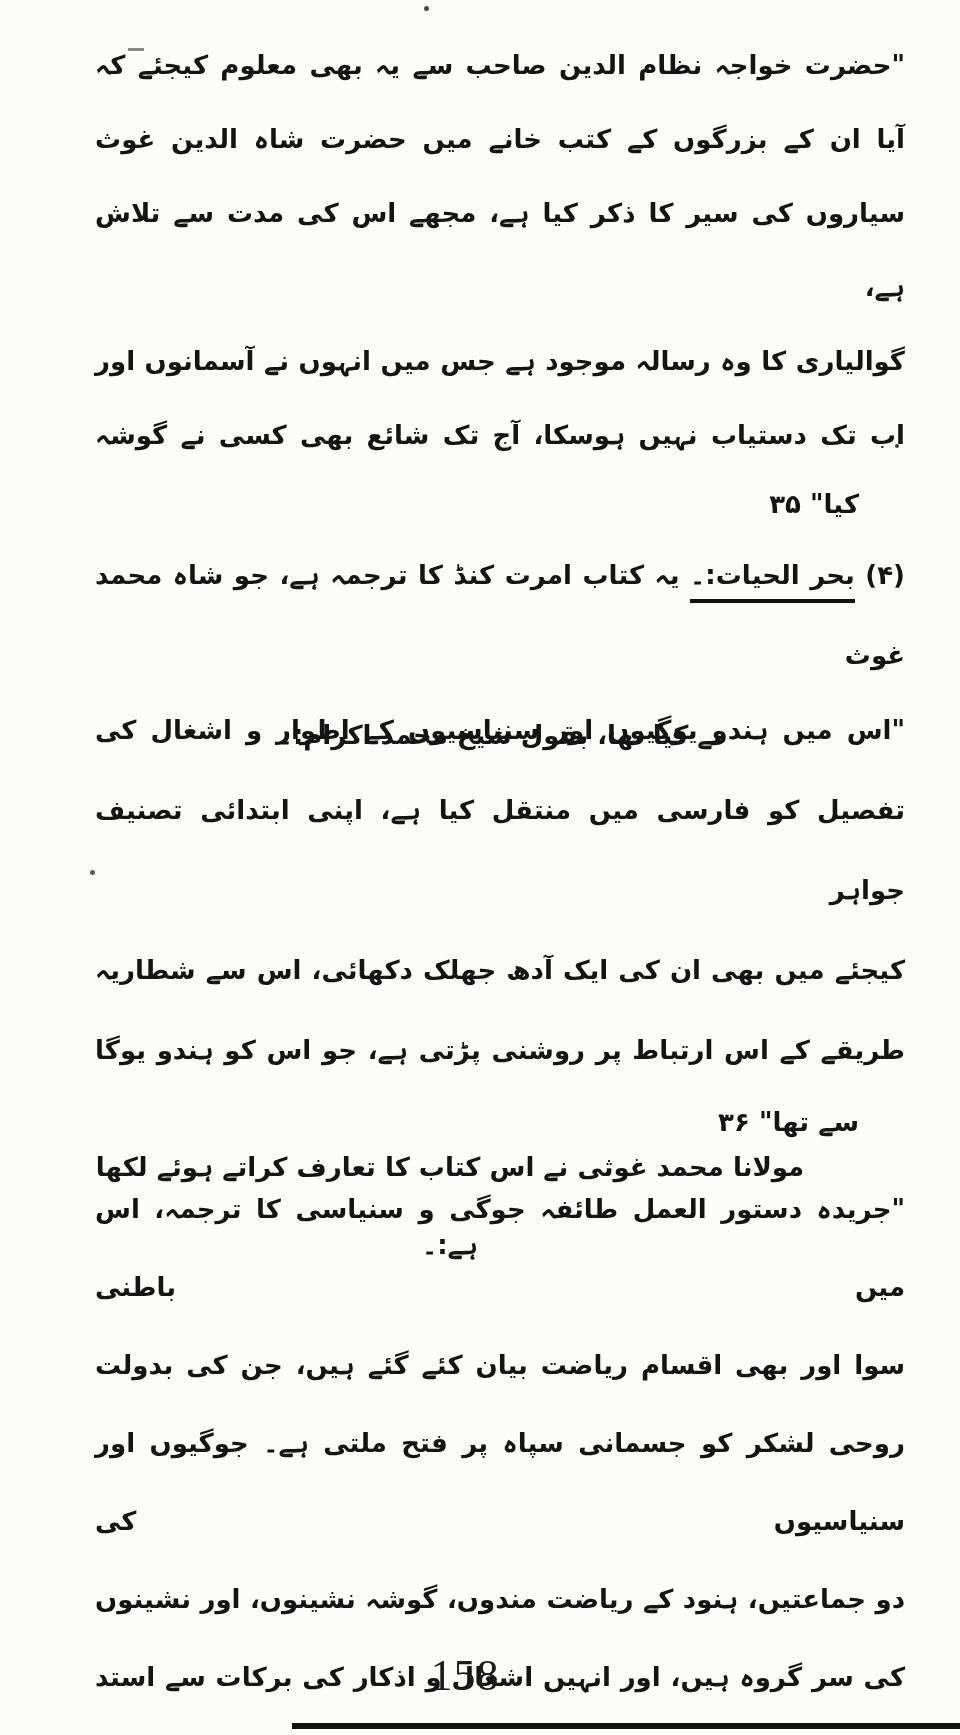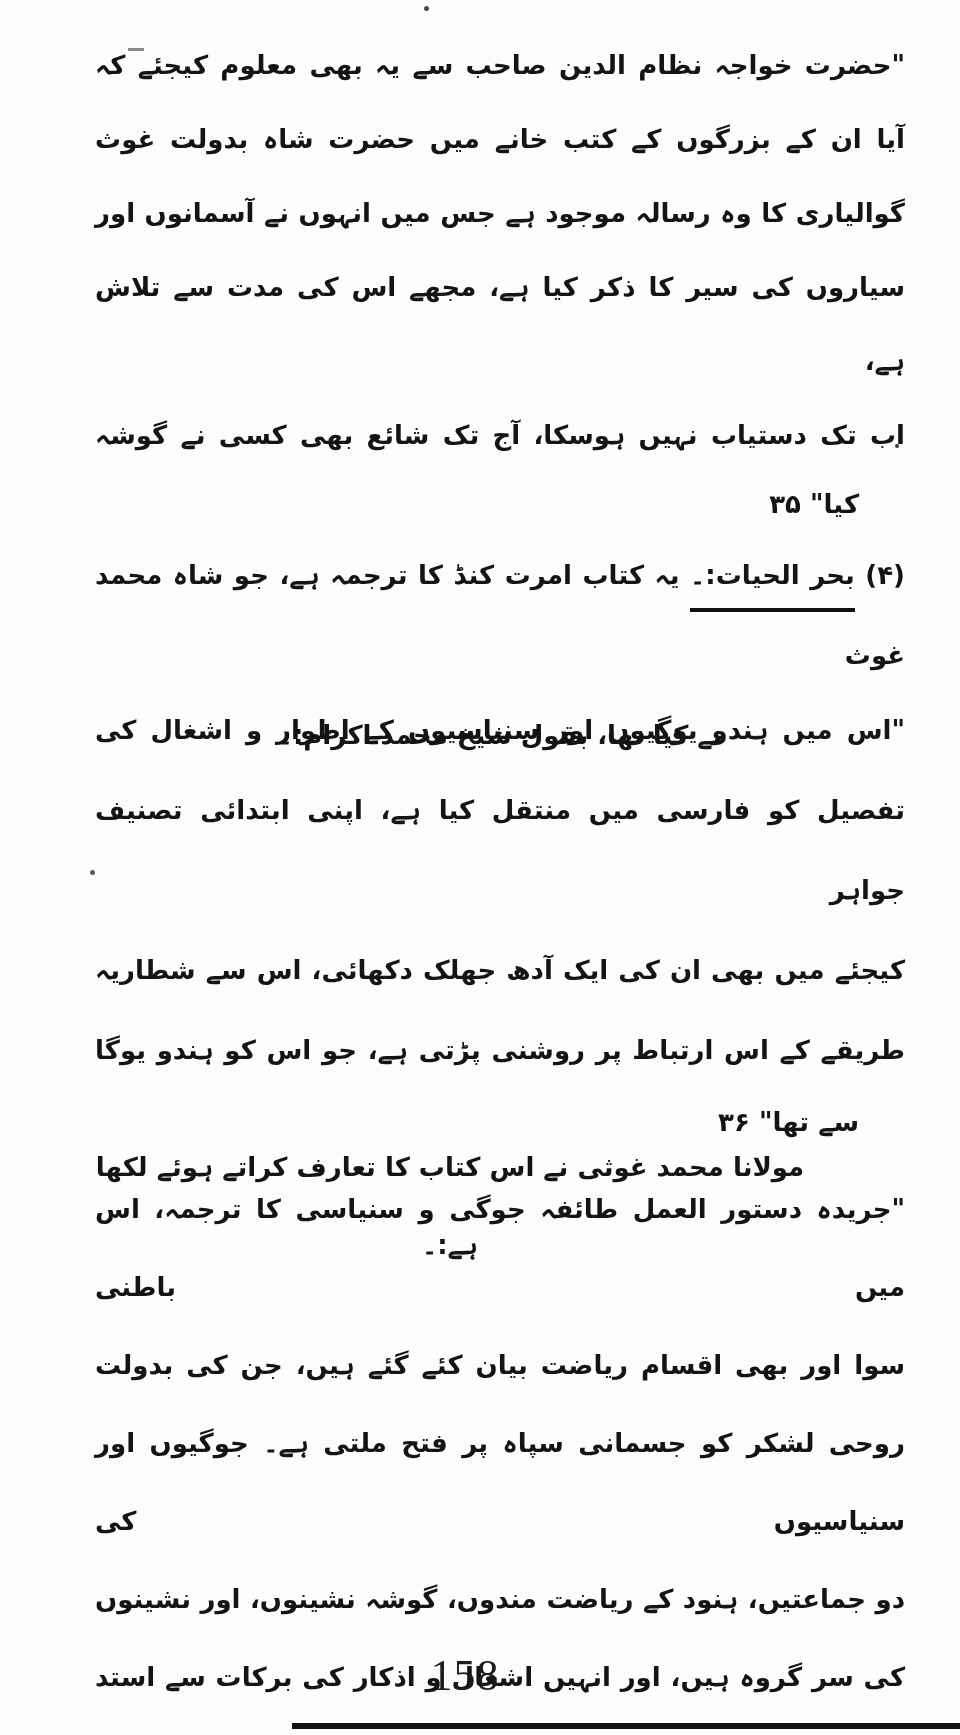--- a/index.html
+++ b/index.html
@@ -17,21 +17,21 @@
   .j { text-align:justify; text-align-last:justify; }
   .start { text-align:center; }
 
   .q1 { top:28px; }   .q1 .tl { line-height:74px; }
   .sec { top:535px; } .sec .tl { line-height:80px; }
   .q2 { top:690px; }  .q2 .tl { line-height:80px; }
   .p2 { top:1128px; } .p2 .tl { line-height:78px; padding-right:100px; }
   .q3 { top:1170px; } .q3 .tl { line-height:78px; }
 
   .ref { text-align:start; padding-right:46px; line-height:64px !important; }
-  .u { border-bottom:4px solid #101010; padding-bottom:18px; }
+  .u { border-bottom:4px solid #101010; padding-bottom:9px; }
 
   .pagenum {
     position:absolute; top:1650px; left:0; right:30px;
     text-align:center;
     font-family:"Liberation Serif", "DejaVu Serif", serif;
     font-size:44px; font-weight:400; color:#1c1c1c; letter-spacing:1px;
   }
   .artifact-line {
     position:absolute; top:1723px; left:292px; right:0; height:6px;
     background:#121212;
@@ -47,23 +47,23 @@
 
 <div class="page" dir="rtl" lang="ur">
 
   <span class="dash-top"></span>
   <span class="dot dot-top"></span>
   <span class="dot dot-left"></span>
   <span class="dot dot-mid"></span>
 
   <section class="block q1">
     <div class="tl j" dir="rtl" lang="ur">"حضرت خواجہ نظام الدین صاحب سے یہ بھی معلوم کیجئے کہ</div>
-    <div class="tl j" dir="rtl" lang="ur">آیا ان کے بزرگوں کے کتب خانے میں حضرت شاہ بدولت غوث</div>
+    <div class="tl j" dir="rtl" lang="ur">آیا ان کے بزرگوں کے کتب خانے میں حضرت شاہ الدین غوث</div>
+    <div class="tl j" dir="rtl" lang="ur">سیاروں کی سیر کا ذکر کیا ہے، مجھے اس کی مدت سے تلاش ہے،</div>
     <div class="tl j" dir="rtl" lang="ur">گوالیاری کا وہ رسالہ موجود ہے جس میں انہوں نے آسمانوں اور</div>
-    <div class="tl j" dir="rtl" lang="ur">سیاروں کی سیر کا ذکر کیا ہے، مجھے اس کی مدت سے تلاش ہے،</div>
     <div class="tl j" dir="rtl" lang="ur">اب تک دستیاب نہیں ہوسکا، آج تک شائع بھی کسی نے گوشہ</div>
     <div class="tl ref" dir="rtl" lang="ur">کیا" ۳۵</div>
   </section>
 
   <section class="block sec">
     <div class="tl j" dir="rtl" lang="ur">
       <span>(۴)</span>
       <span class="u">بحر الحیات:۔</span>
       <span>یہ کتاب امرت کنڈ کا ترجمہ ہے، جو شاہ محمد غوث</span>
     </div>

